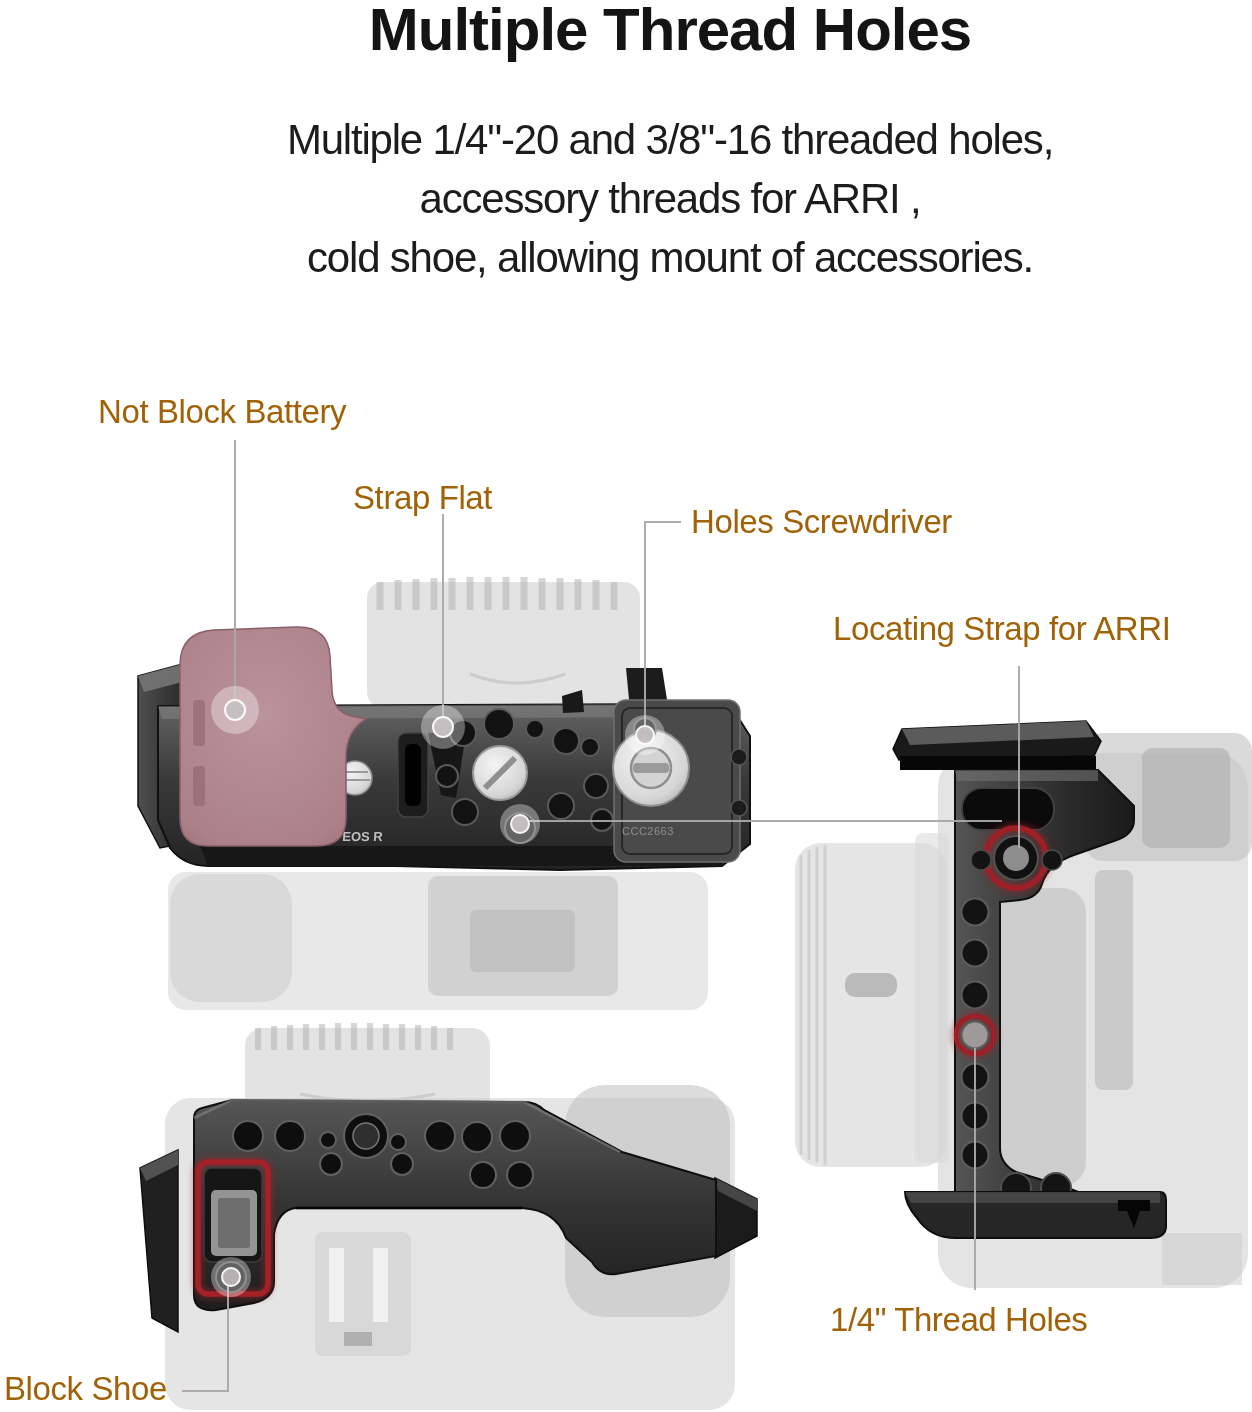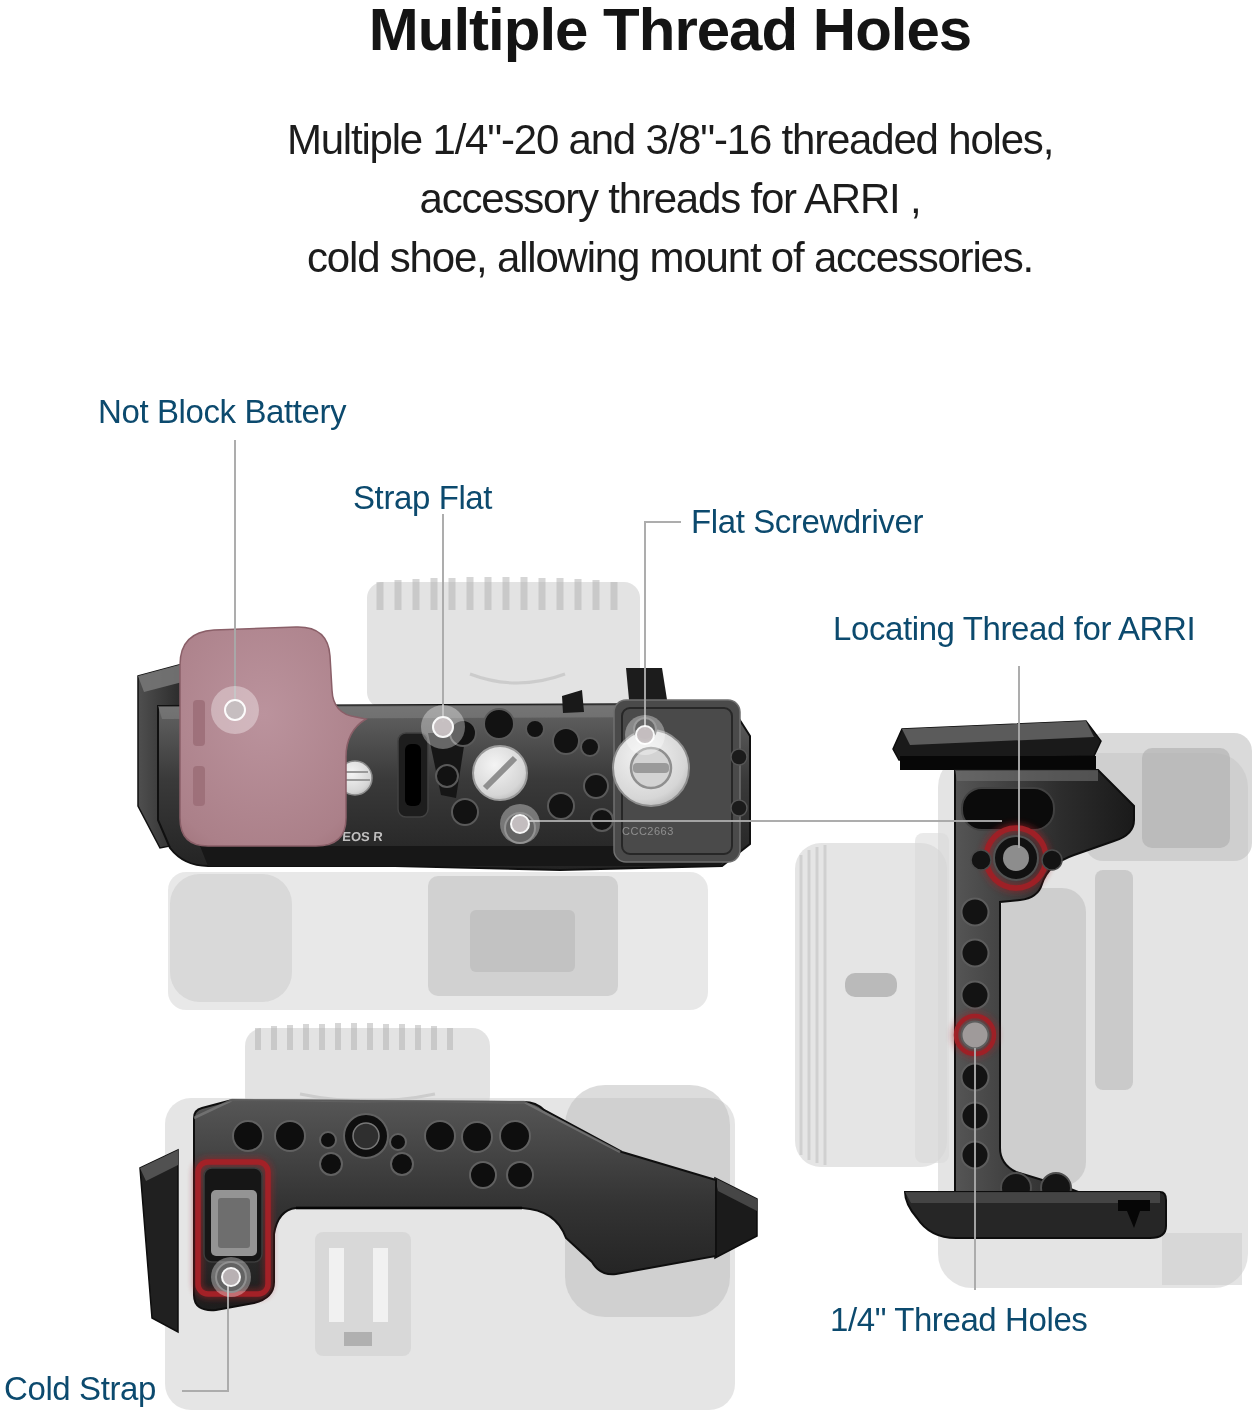--- a/index.html
+++ b/index.html
@@ -9,21 +9,21 @@
     position:absolute;left:80px;top:-6px;width:1180px;
     text-align:center;font-size:60px;font-weight:700;color:#141414;
     letter-spacing:-1px;line-height:72px;white-space:nowrap;
   }
   .description{
     position:absolute;left:80px;top:110px;width:1180px;
     text-align:center;font-size:42px;font-weight:400;color:#1c1c1c;
     letter-spacing:-1.2px;line-height:59px;
   }
   .callout{
-    position:absolute;font-size:33px;color:#0c4a6e;font-weight:400;
+    position:absolute;font-size:33px;color:#a16207;font-weight:400;
     letter-spacing:-0.4px;white-space:nowrap;line-height:34px;
   }
   #cl-nbb{left:98px;top:395px;}
   #cl-sh{left:353px;top:481px;}
   #cl-fs{left:691px;top:505px;}
   #cl-arri{left:833px;top:612px;}
   #cl-qth{left:830px;top:1303px;}
   #cl-cs{left:4px;top:1372px;}
   svg.figure{position:absolute;left:0;top:0;}
 </style>
@@ -33,24 +33,24 @@
 <div class="page-title">Multiple Thread Holes</div>
 
 <div class="description">
   <div>Multiple 1/4"-20 and 3/8"-16 threaded holes,</div>
   <div>accessory threads for ARRI ,</div>
   <div>cold shoe, allowing mount of accessories.</div>
 </div>
 
 <div class="callout" id="cl-nbb">Not Block Battery</div>
 <div class="callout" id="cl-sh">Strap Flat</div>
-<div class="callout" id="cl-fs">Flat Screwdriver</div>
-<div class="callout" id="cl-arri">Locating Thread for ARRI</div>
+<div class="callout" id="cl-fs">Holes Screwdriver</div>
+<div class="callout" id="cl-arri">Locating Strap for ARRI</div>
 <div class="callout" id="cl-qth">1/4" Thread Holes</div>
-<div class="callout" id="cl-cs">Cold Strap</div>
+<div class="callout" id="cl-cs">Block Shoe</div>
 
 <svg class="figure" width="1252" height="1412" viewBox="0 0 1252 1412" xmlns="http://www.w3.org/2000/svg">
   <defs>
     <linearGradient id="gPlate" x1="0" y1="0" x2="0" y2="1">
       <stop offset="0" stop-color="#646464"></stop>
         <stop offset="0.45" stop-color="#3a3a3a"></stop>
         <stop offset="1" stop-color="#232323"></stop>
     </linearGradient>
     <linearGradient id="gPlate2" x1="0" y1="0" x2="0" y2="1">
       <stop offset="0" stop-color="#565656"></stop>

